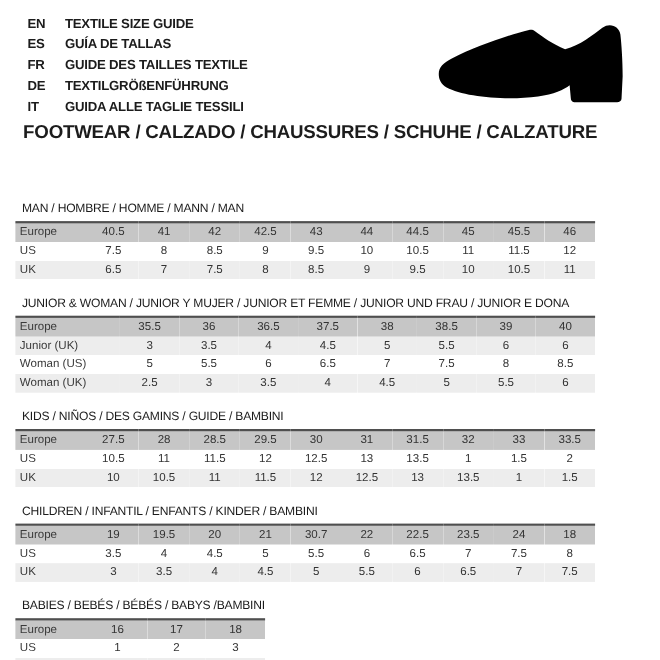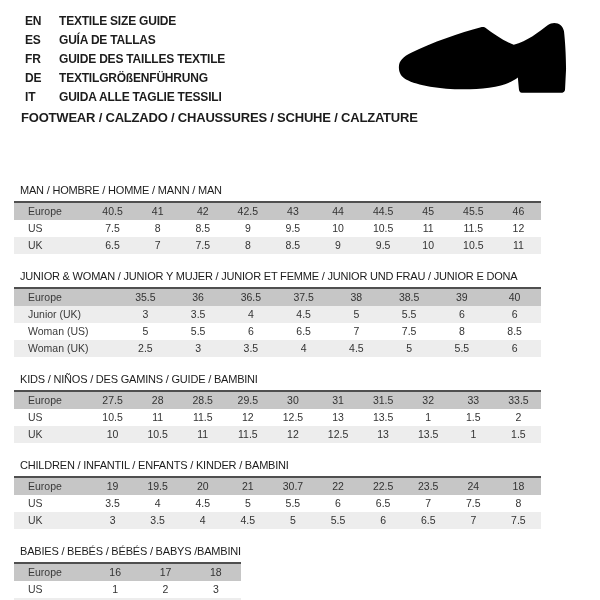--- a/index.html
+++ b/index.html
@@ -13,21 +13,21 @@
   }
 
   
   .language-list { position:absolute; top:12px; left:25px; }
   .language-row { display:flex; line-height:19px; font-size:12px; font-weight:700; letter-spacing:-0.2px; }
   .language-code { width:34px; }
   .language-label { white-space:nowrap; }
 
   .category-line {
     position:absolute; top:110px; left:21px;
-    font-size:13px; font-weight:700; letter-spacing:-0.2px; white-space:nowrap;
+    font-size:17px; font-weight:700; letter-spacing:-0.2px; white-space:nowrap;
   }
 
   .shoe-icon-wrap { position:absolute; left:396px; top:18px; width:176px; height:80px; }
   .shoe-icon-wrap svg { width:100%; height:100%; display:block; }
 
   
   .sections { position:absolute; top:168px; left:14px; width:527px; }
   .size-section { margin-bottom:13px; }
   .section-title {
     font-size:11px; font-weight:400; letter-spacing:-0.2px;
@@ -39,21 +39,21 @@
     border-top:2px solid #4f4f4f;
   }
   table.size-table.narrow { width:227px; }
   table.size-table td {
     height:17px; padding:0;
     font-size:10.5px; line-height:17px;
     text-align:center; color:#333333;
     overflow:hidden; white-space:nowrap;
   }
   table.size-table td.row-label {
-    text-align:left; padding-left:14px; color:#3a3a3a;
+    text-align:left; padding-left:4px; color:#3a3a3a;
     width:62px;
   }
   table.size-table.wide-label td.row-label { width:91px; }
   tr.row-head td { background:#c6c6c6; }
   tr.row-b td { background:#ededed; }
   tr.row-a td { background:#ffffff;margin-left:12px; }
 </style>
 </head>
 <body>
 

